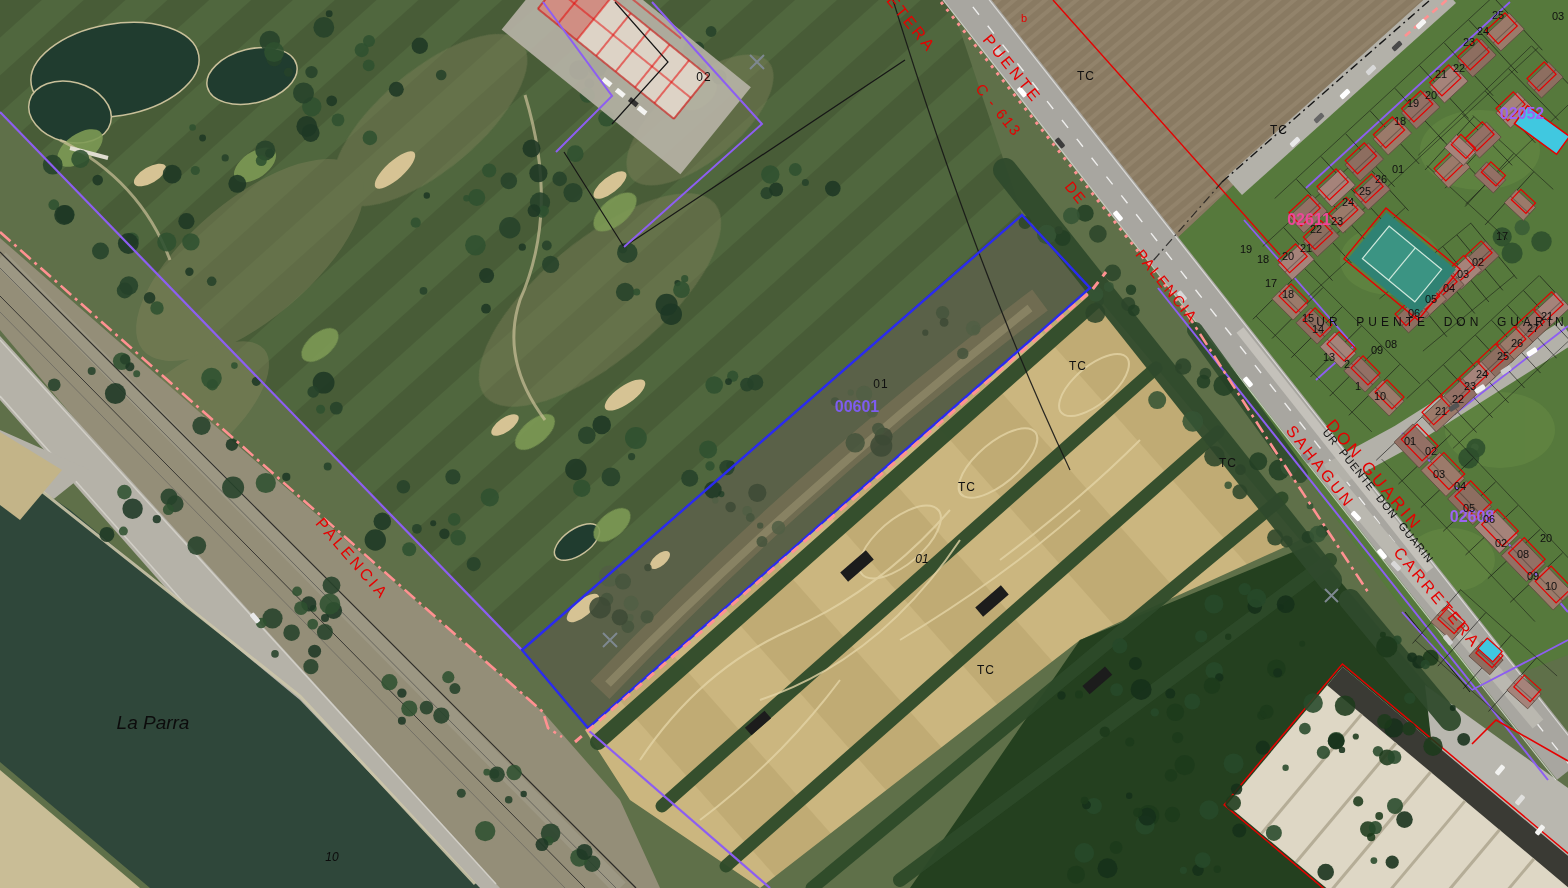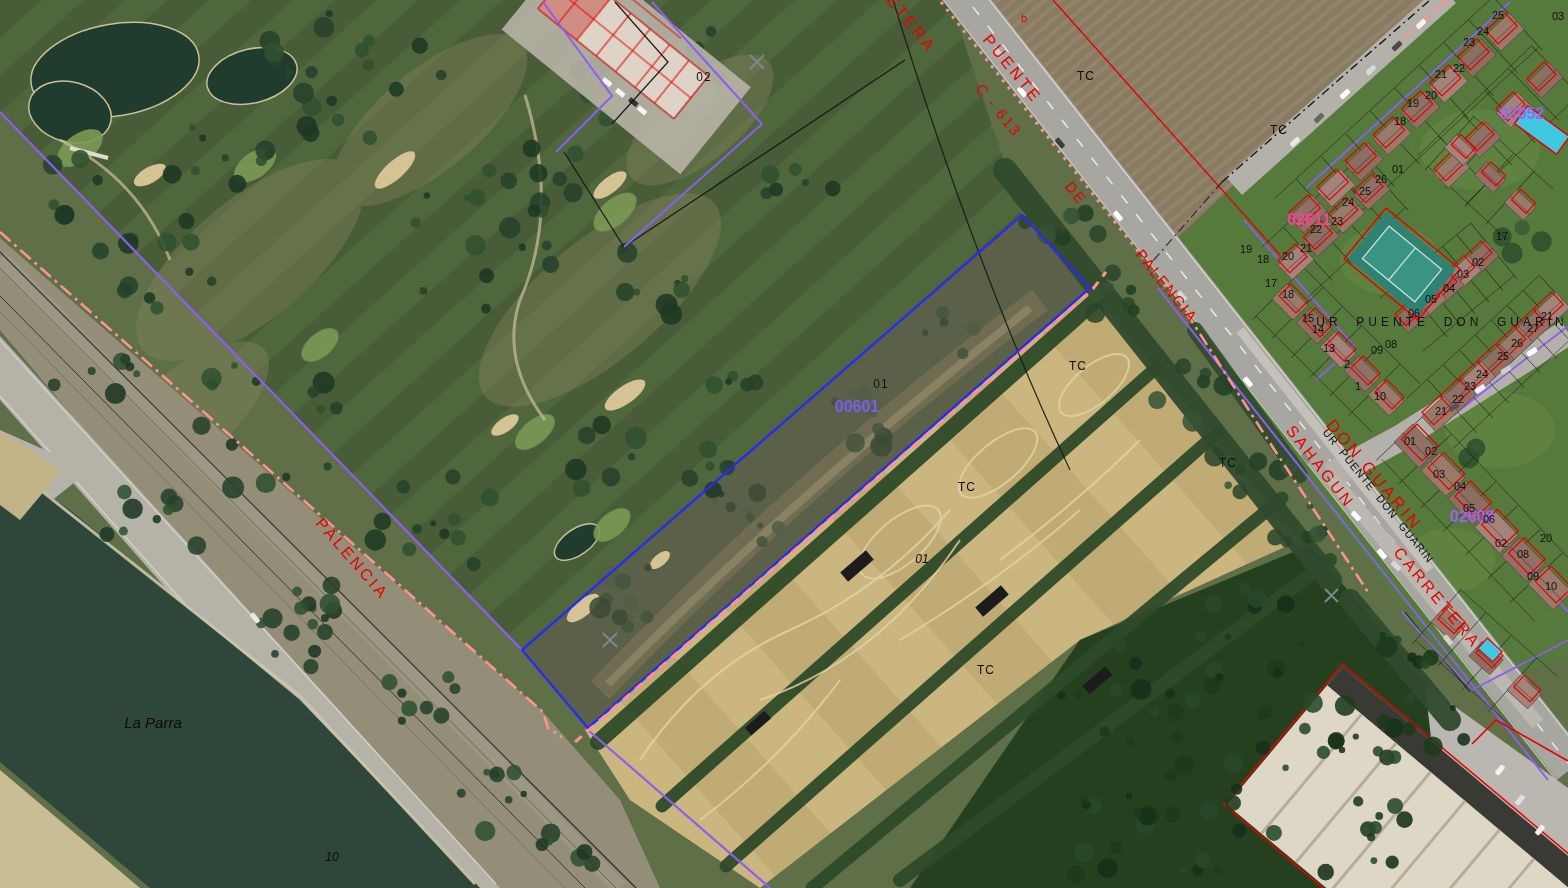--- a/index.html
+++ b/index.html
@@ -948,21 +948,21 @@
       <div class="lbl lbl-road" style="left: 1167px; top: 286px; transform: translate(-50%, -50%) rotate(51deg); font-size: 15px; letter-spacing: 2px;">PALENCIA</div>
       <div class="lbl lbl-road" style="left: 352px; top: 559px; transform: translate(-50%, -50%) rotate(49deg); font-size: 16px; letter-spacing: 3px;">PALENCIA</div>
       <div class="lbl lbl-road" style="left: 1320px; top: 467px; transform: translate(-50%, -50%) rotate(52deg); font-size: 16px; letter-spacing: 3px;">SAHAGUN</div>
       <div class="lbl lbl-road" style="left: 1374px; top: 475px; transform: translate(-50%, -50%) rotate(50deg); font-size: 17px; letter-spacing: 3px;">DON GUARIN</div>
       <div class="lbl lbl-road" style="left: 1437px; top: 598px; transform: translate(-50%, -50%) rotate(50deg); font-size: 16px; letter-spacing: 3px;">CARRETERA</div>
       <div class="lbl lbl-road" style="left: 1024px; top: 18px; transform: translate(-50%, -50%) rotate(0deg); font-size: 11px; letter-spacing: 0px;">b</div>
       <div class="lbl lbl-zone" style="left: 1522px; top: 114px; transform: translate(-50%, -50%) rotate(0deg); color: rgb(156, 99, 242);">02052</div>
       <div class="lbl lbl-zone" style="left: 1309px; top: 220px; transform: translate(-50%, -50%) rotate(0deg); color: #ec4899;">02611</div>
       <div class="lbl lbl-zone" style="left: 1452px; top: 517px; transform: translate(-50%, -50%) rotate(0deg); color: rgb(156, 99, 242); padding-left: 40px;">02608</div>
       <div class="lbl lbl-zone" style="left: 857px; top: 407px; transform: translate(-50%, -50%) rotate(0deg); color: rgb(126, 92, 240);">00601</div>
-      <div class="lbl lbl-place italic" style="left: 153px; top: 722px; transform: translate(-50%, -50%) rotate(0deg); font-size: 15px;">La Parra</div>
+      <div class="lbl lbl-place italic" style="left: 153px; top: 722px; transform: translate(-50%, -50%) rotate(0deg); font-size: 19px;">La Parra</div>
       <div class="lbl lbl-place italic" style="left: 332px; top: 857px; transform: translate(-50%, -50%) rotate(0deg); font-size: 12px;">10</div>
       <div class="lbl lbl-place italic" style="left: 922px; top: 559px; transform: translate(-50%, -50%) rotate(0deg); font-size: 12px;">01</div>
       <div class="lbl lbl-area" style="left: 1086px; top: 76px; transform: translate(-50%, -50%) rotate(0deg);">TC</div>
       <div class="lbl lbl-area" style="left: 1279px; top: 130px; transform: translate(-50%, -50%) rotate(0deg);">TC</div>
       <div class="lbl lbl-area" style="left: 1078px; top: 366px; transform: translate(-50%, -50%) rotate(0deg);">TC</div>
       <div class="lbl lbl-area" style="left: 967px; top: 487px; transform: translate(-50%, -50%) rotate(0deg);">TC</div>
       <div class="lbl lbl-area" style="left: 986px; top: 670px; transform: translate(-50%, -50%) rotate(0deg);">TC</div>
       <div class="lbl lbl-area" style="left: 1228px; top: 463px; transform: translate(-50%, -50%) rotate(0deg);">TC</div>
       <div class="lbl lbl-area" style="left: 704px; top: 77px; transform: translate(-50%, -50%) rotate(0deg);">02</div>
       <div class="lbl lbl-area" style="left: 881px; top: 384px; transform: translate(-50%, -50%) rotate(0deg);">01</div>
@@ -998,21 +998,21 @@
       <div class="lbl lbl-num" style="left: 1517px; top: 343px; transform: translate(-50%, -50%) rotate(0deg);">26</div>
       <div class="lbl lbl-num" style="left: 1503px; top: 356px; transform: translate(-50%, -50%) rotate(0deg);">25</div>
       <div class="lbl lbl-num" style="left: 1482px; top: 374px; transform: translate(-50%, -50%) rotate(0deg);">24</div>
       <div class="lbl lbl-num" style="left: 1470px; top: 386px; transform: translate(-50%, -50%) rotate(0deg);">23</div>
       <div class="lbl lbl-num" style="left: 1458px; top: 399px; transform: translate(-50%, -50%) rotate(0deg);">22</div>
       <div class="lbl lbl-num" style="left: 1441px; top: 411px; transform: translate(-50%, -50%) rotate(0deg);">21</div>
       <div class="lbl lbl-num" style="left: 1271px; top: 283px; transform: translate(-50%, -50%) rotate(0deg);">17</div>
       <div class="lbl lbl-num" style="left: 1288px; top: 294px; transform: translate(-50%, -50%) rotate(0deg);">18</div>
       <div class="lbl lbl-num" style="left: 1308px; top: 318px; transform: translate(-50%, -50%) rotate(0deg);">15</div>
       <div class="lbl lbl-num" style="left: 1318px; top: 329px; transform: translate(-50%, -50%) rotate(0deg);">14</div>
-      <div class="lbl lbl-num" style="left: 1329px; top: 348px; transform: translate(-50%, -50%) rotate(0deg);">13</div>
+      <div class="lbl lbl-num" style="left: 1329px; top: 357px; transform: translate(-50%, -50%) rotate(0deg);">13</div>
       <div class="lbl lbl-num" style="left: 1347px; top: 364px; transform: translate(-50%, -50%) rotate(0deg);">2</div>
       <div class="lbl lbl-num" style="left: 1358px; top: 386px; transform: translate(-50%, -50%) rotate(0deg);">1</div>
       <div class="lbl lbl-num" style="left: 1380px; top: 396px; transform: translate(-50%, -50%) rotate(0deg);">10</div>
       <div class="lbl lbl-num" style="left: 1246px; top: 249px; transform: translate(-50%, -50%) rotate(0deg);">19</div>
       <div class="lbl lbl-num" style="left: 1263px; top: 259px; transform: translate(-50%, -50%) rotate(0deg);">18</div>
       <div class="lbl lbl-num" style="left: 1410px; top: 441px; transform: translate(-50%, -50%) rotate(0deg);">01</div>
       <div class="lbl lbl-num" style="left: 1431px; top: 451px; transform: translate(-50%, -50%) rotate(0deg);">02</div>
       <div class="lbl lbl-num" style="left: 1439px; top: 474px; transform: translate(-50%, -50%) rotate(0deg);">03</div>
       <div class="lbl lbl-num" style="left: 1460px; top: 486px; transform: translate(-50%, -50%) rotate(0deg);">04</div>
       <div class="lbl lbl-num" style="left: 1469px; top: 508px; transform: translate(-50%, -50%) rotate(0deg);">05</div>

